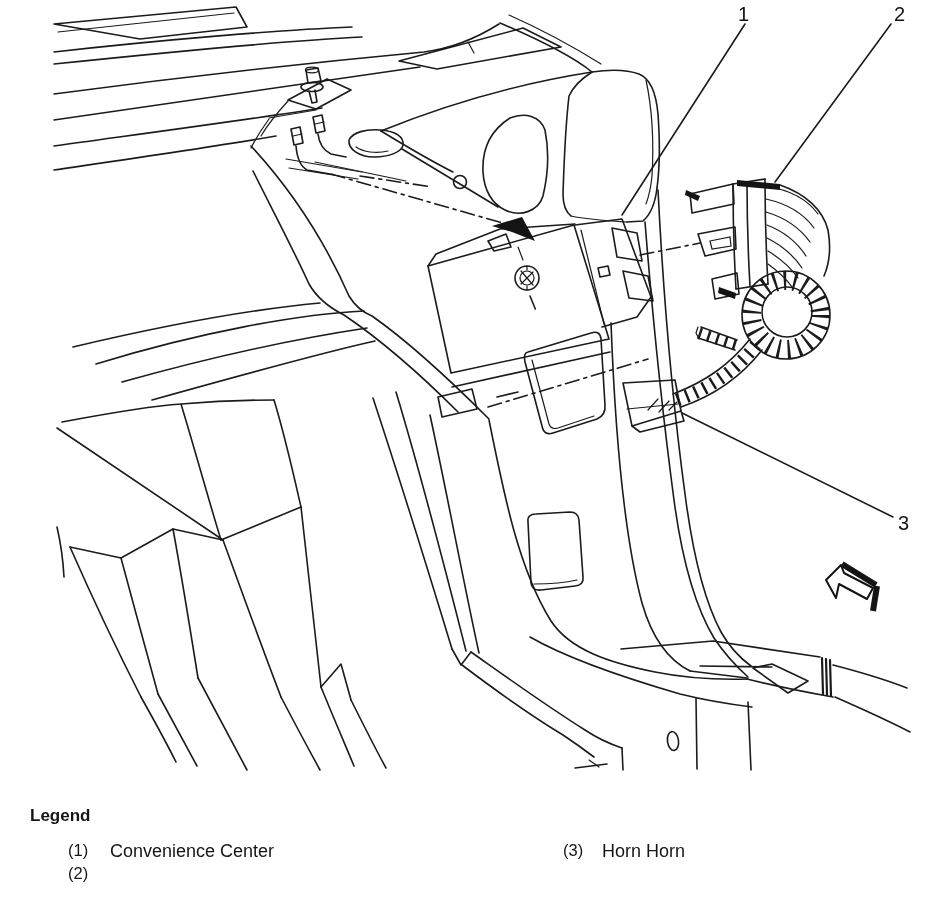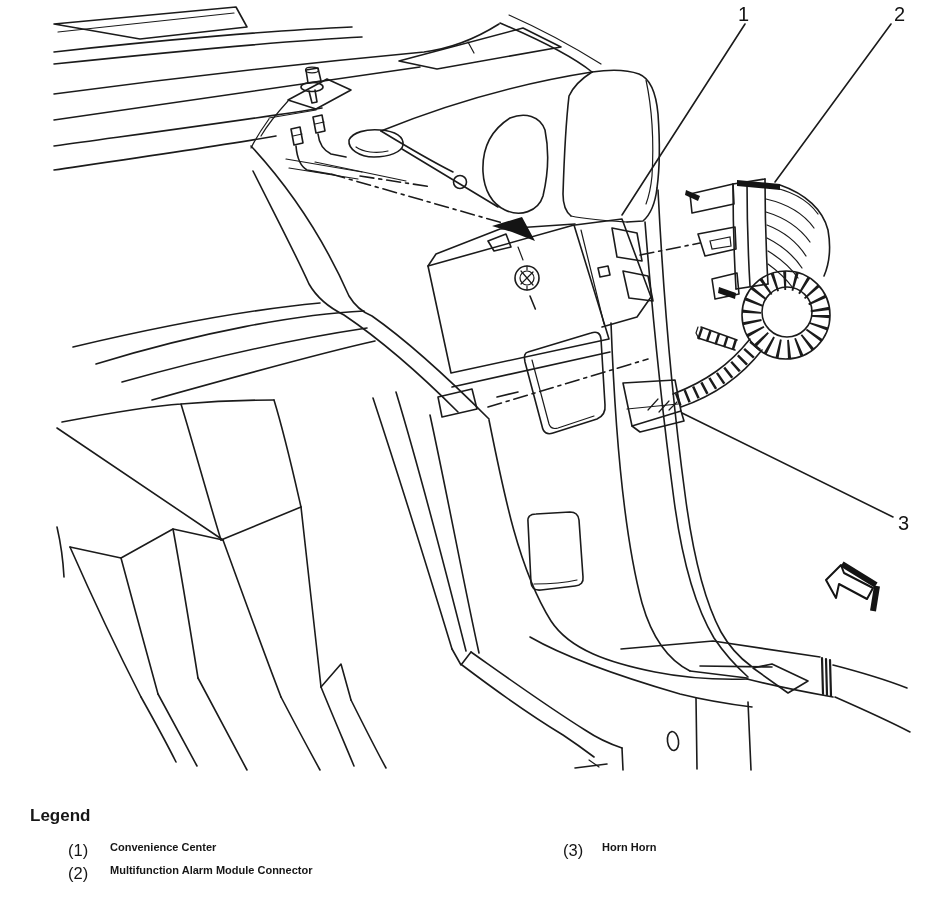--- a/index.html
+++ b/index.html
@@ -12,21 +12,21 @@
   .ln2{fill:none;stroke:#1b1b1b;stroke-width:2.2;stroke-linecap:round;stroke-linejoin:round;}
   .thin{fill:none;stroke:#1b1b1b;stroke-width:1.2;stroke-linecap:round;}
   .fillk{fill:#141414;stroke:none;}
   .wh{fill:#ffffff;}
   .dash{stroke-dasharray:14 5 3 5;}
   .rib{fill:none;stroke:#1b1b1b;stroke-linecap:butt;}
   .callout-num{font-family:"Liberation Sans",sans-serif;font-size:20px;fill:#141414;}
   .legend{position:absolute;left:0;top:0;width:932px;height:113px;}
   .legend .title{position:absolute;left:30px;top:806px;font-size:17px;font-weight:bold;}
   .leg-num{position:absolute;font-size:16.5px;}
-  .leg-label{position:absolute;font-size:11px;font-weight:bold;}
+  .leg-label{position:absolute;font-size:18px;}
   .r1{top:841px;} .r2{top:864px;}
   .c1n{left:68px;} .c1l{left:110px;}
   .c2n{left:563px;} .c2l{left:602px;}
 </style>
 </head>
 <body>
 
 <div class="page">
 
 <svg width="932" height="790" viewBox="0 0 932 790">
@@ -255,19 +255,18 @@
   </g>
 </svg>
 
 <div class="legend">
   <div class="title">Legend</div>
 
   <span class="leg-num r1 c1n">(1)</span>
   <span class="leg-label r1 c1l">Convenience Center</span>
 
   <span class="leg-num r2 c1n">(2)</span>
-  <span class="leg-label r2 c1l">Multifunction Alarm Module Connector</span>
 
   <span class="leg-num r1 c2n">(3)</span>
   <span class="leg-label r1 c2l">Horn Horn</span>
 </div>
 
 </div>
 
 </body></html>

